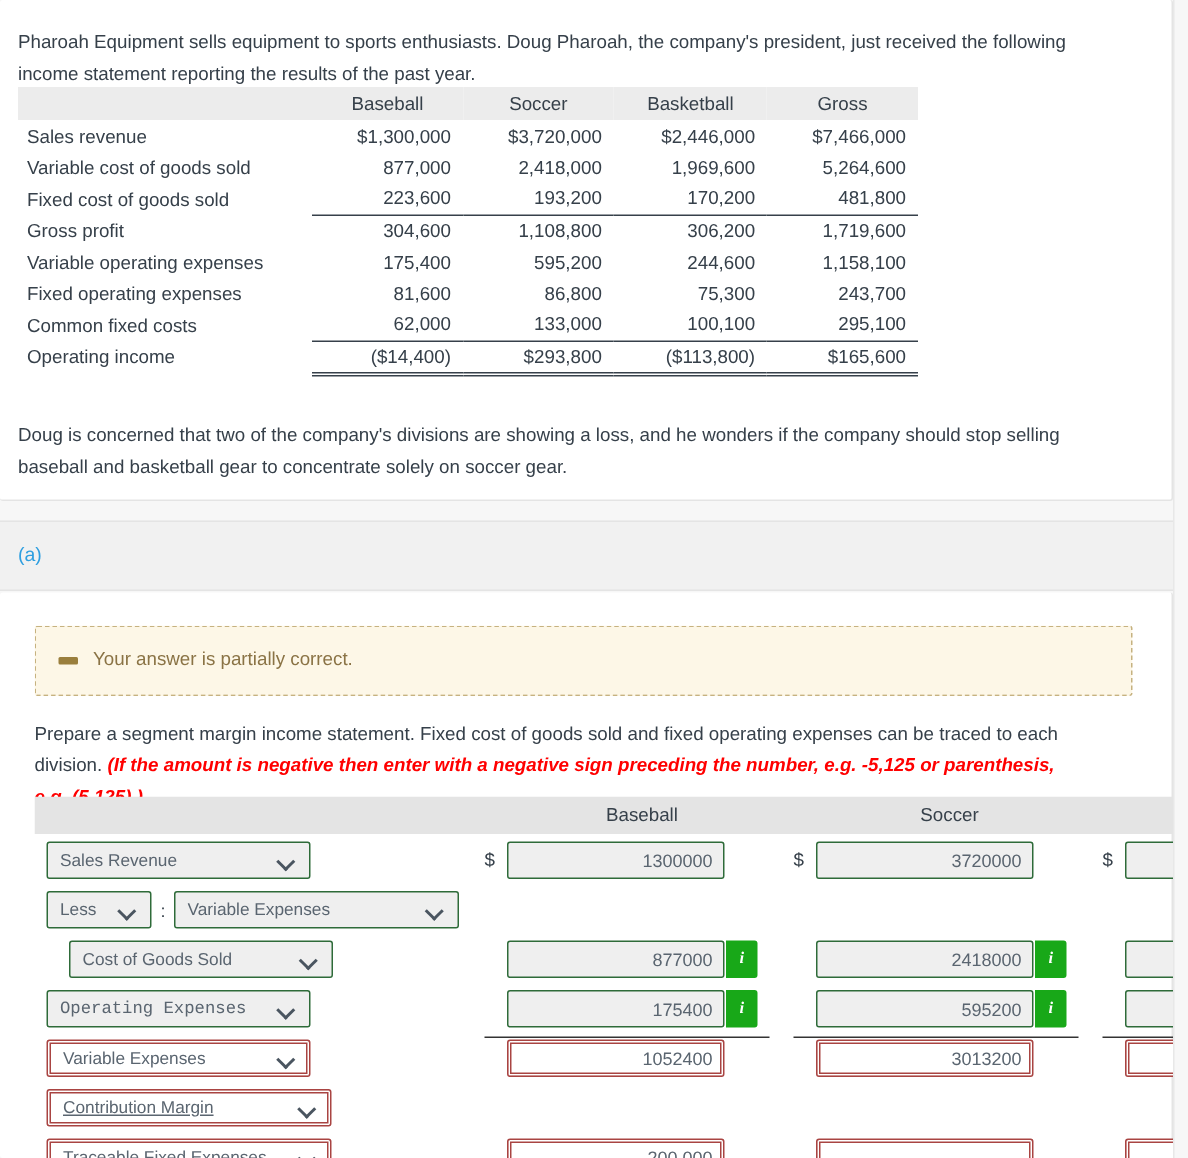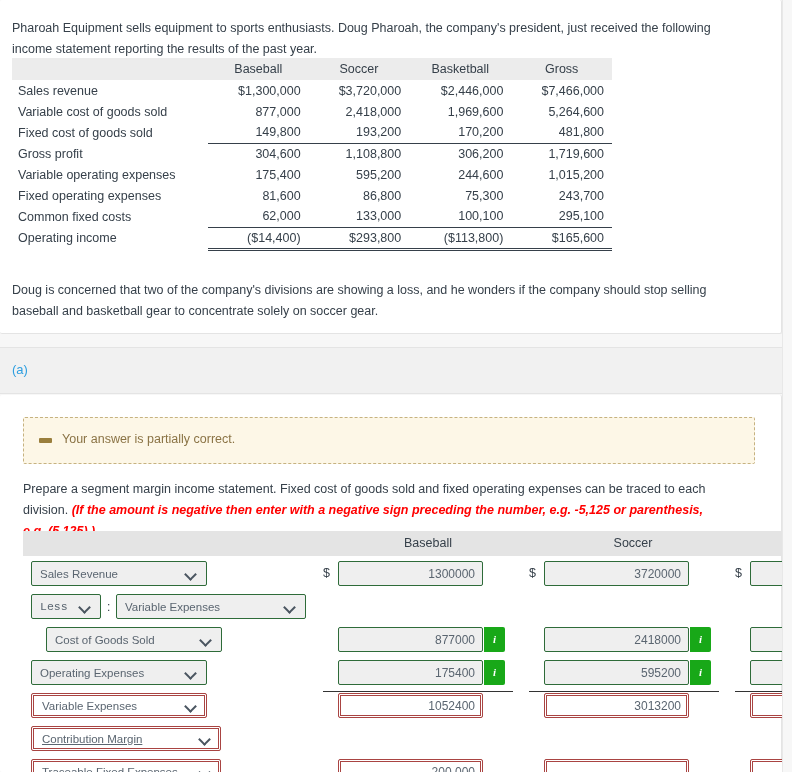--- a/index.html
+++ b/index.html
@@ -283,38 +283,38 @@
         </tr>
         <tr>
           <td class="lbl">Variable cost of goods sold</td>
           <td>877,000</td>
           <td>2,418,000</td>
           <td>1,969,600</td>
           <td>5,264,600</td>
         </tr>
         <tr>
           <td class="lbl">Fixed cost of goods sold</td>
-          <td>149,800</td>
+          <td>223,600</td>
           <td>193,200</td>
           <td>170,200</td>
           <td>481,800</td>
         </tr>
         <tr class="subtotal">
           <td class="lbl">Gross profit</td>
           <td>304,600</td>
           <td>1,108,800</td>
           <td>306,200</td>
           <td>1,719,600</td>
         </tr>
         <tr>
           <td class="lbl">Variable operating expenses</td>
           <td>175,400</td>
           <td>595,200</td>
           <td>244,600</td>
-          <td>1,015,200</td>
+          <td>1,158,100</td>
         </tr>
         <tr>
           <td class="lbl">Fixed operating expenses</td>
           <td>81,600</td>
           <td>86,800</td>
           <td>75,300</td>
           <td>243,700</td>
         </tr>
         <tr>
           <td class="lbl">Common fixed costs</td>
@@ -374,21 +374,21 @@
           <input type="text" value="3720000" style="">
         </div>
         <div class="dollar" style="left:712px; top:5px;">$</div>
         <div class="in-wrap" style="left:727px; top:0;">
           <input type="text" value="" style="">
         </div>
       </div>
 
       <div class="grid-row" style="top:63px;">
         <div class="sel-wrap" style="left:8px; top:0;">
-          <select style="width:70px;font-family:Liberation Mono, monospace;">
+          <select style="width:70px;">
             <option>Less</option>
           </select>
         </div>
         <div class="colon" style="left:84px; top:6px;">:</div>
         <div class="sel-wrap" style="left:93px; top:0;">
           <select style="width:190px;">
             <option>Variable Expenses</option>
           </select>
         </div>
       </div>
@@ -408,21 +408,21 @@
           <div class="info-badge" style="left:146px; top:0;">i</div>
         </div>
         <div class="in-wrap" style="left:727px; top:0;">
           <input type="text" class="has-info" value="" style="">
           
         </div>
       </div>
 
       <div class="grid-row" style="top:129px;">
         <div class="sel-wrap" style="left:8px; top:0;">
-          <select style="width:176px;">
+          <select style="width:176px;font-family:Liberation Mono, monospace;">
             <option>Operating Expenses</option>
           </select>
         </div>
         <div class="in-wrap" style="left:315px; top:0;">
           <input type="text" class="has-info" value="175400" style="">
           <div class="info-badge" style="left:146px; top:0;">i</div>
         </div>
         <div class="in-wrap" style="left:521px; top:0;">
           <input type="text" class="has-info" value="595200" style="">
           <div class="info-badge" style="left:146px; top:0;">i</div>

